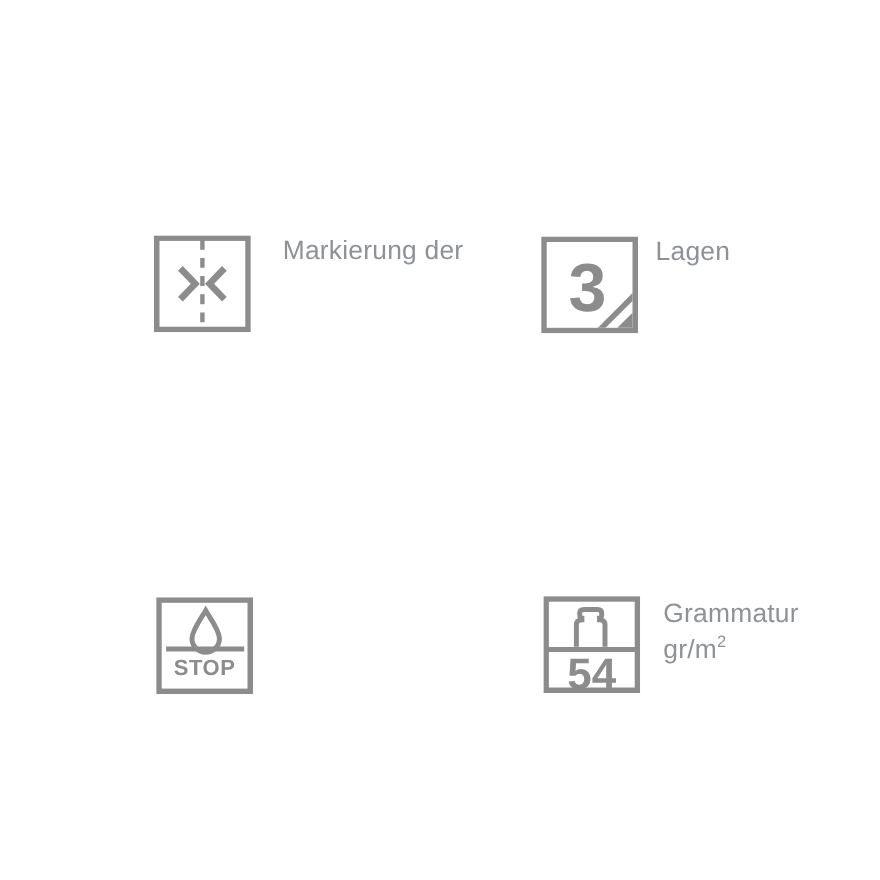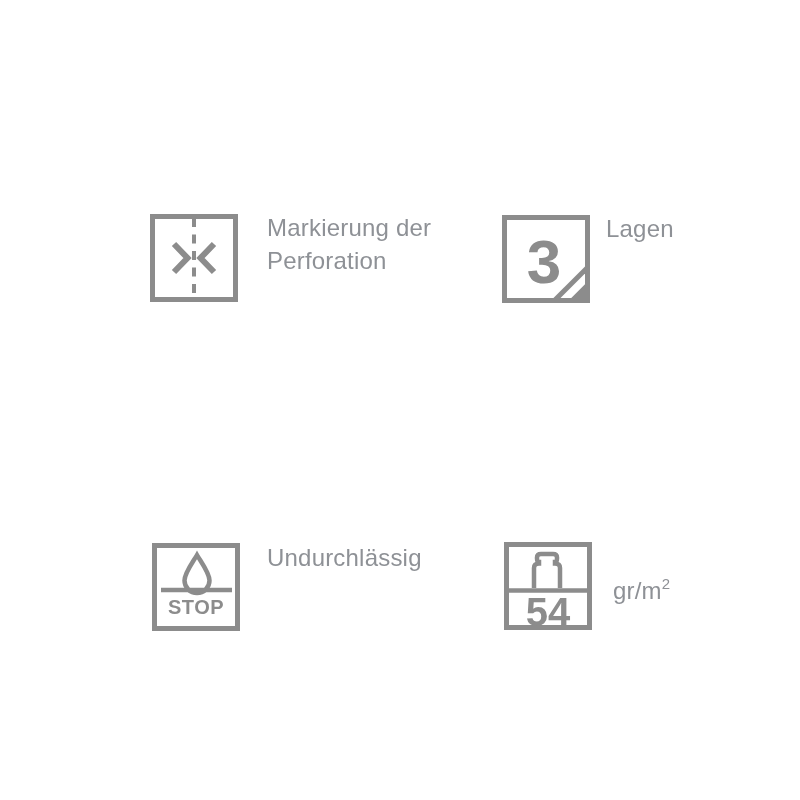--- a/index.html
+++ b/index.html
@@ -2,21 +2,20 @@
 <html><head>
 <meta charset="utf-8">
 <style>
   html,body{margin:0;padding:0;background:#ffffff;}
   .canvas{
     position:relative;
     width:760px;height:800px;
     background:#ffffff;
     overflow:hidden;
     font-family:"Liberation Sans", sans-serif;
-    margin-left:10px;
   }
   .icon{position:absolute;width:88px;height:88px;}
   .icon .box{fill:none;stroke:#8c8c8c;stroke-width:5;}
   .icon .stroke4{fill:none;stroke:#8c8c8c;stroke-width:4.5;}
   .icon .stroke5{fill:none;stroke:#8c8c8c;stroke-width:5;}
   .icon .stroke6{fill:none;stroke:#8c8c8c;stroke-width:6;}
   .icon .stroke11{fill:none;stroke:#8c8c8c;stroke-width:11;}
   .icon .dash{fill:none;stroke:#8c8c8c;stroke-width:4;stroke-dasharray:9 7.5;}
   .icon text{fill:#8c8c8c;text-anchor:middle;font-family:"Liberation Sans", sans-serif;}
   .num3{font-size:62px;font-weight:bold;}
@@ -46,21 +45,20 @@
 <div class="canvas">
 
   <svg class="icon" id="icon-perforation" viewBox="0 0 88 88">
     <rect class="box" x="2.5" y="2.5" width="83" height="83"></rect>
     <line class="dash" x1="44" y1="4" x2="44" y2="84"></line>
     <path class="stroke6" d="M24 30 L37.5 44 L24 58"></path>
     <path class="stroke6" d="M64 30 L50.5 44 L64 58"></path>
   </svg>
   <div class="label" id="label-perforation">
     <span>Markierung der</span><br>
-    <span>Perforation</span>
   </div>
 
   <svg class="icon" id="icon-plies" viewBox="0 0 88 88">
     <defs>
       <clipPath id="clip-inner">
           <rect x="5" y="5" width="78" height="78"></rect>
         </clipPath>
     </defs>
     <rect class="box" x="2.5" y="2.5" width="83" height="83"></rect>
     <g clip-path="url(#clip-inner)">
@@ -72,28 +70,25 @@
   <div class="label" id="label-plies">
     <span>Lagen</span>
   </div>
 
   <svg class="icon" id="icon-stop" viewBox="0 0 88 88">
     <rect class="box" x="2.5" y="2.5" width="83" height="83"></rect>
     <path class="stroke4" d="M45 12 C 41 19, 32.5 30, 32.5 37.5 A 12.5 12.5 0 0 0 57.5 37.5 C 57.5 30, 49 19, 45 12 Z"></path>
     <line class="stroke4" x1="9" y1="47" x2="80" y2="47"></line>
     <text class="stoptxt" x="44" y="71">STOP</text>
   </svg>
-  <div class="label" id="label-stop">
-    <span>Undurchlässig</span>
-  </div>
 
   <svg class="icon" id="icon-weight" viewBox="0 0 88 88">
     <rect class="box" x="2.5" y="2.5" width="83" height="83"></rect>
     <path class="stroke4" d="M30 46 L30 26 Q30 21.5 35 21.5 L35 20 Q33 20 33 16.5 L33 15.5 Q33 12 37 12 L49 12 Q53 12 53 15.5 L53 16.5 Q53 20 51 20 L51 21.5 Q56 21.5 56 26 L56 46"></path>
     <line class="stroke4" x1="3" y1="48.5" x2="85" y2="48.5"></line>
     <text class="num54" x="44" y="84">54</text>
   </svg>
   <div class="label" id="label-weight">
-    <br>
+    <span>Grammatur</span><br>
     <span><span>gr/m</span><sup>2</sup></span>
   </div>
 
 </div>
 
 </body></html>

